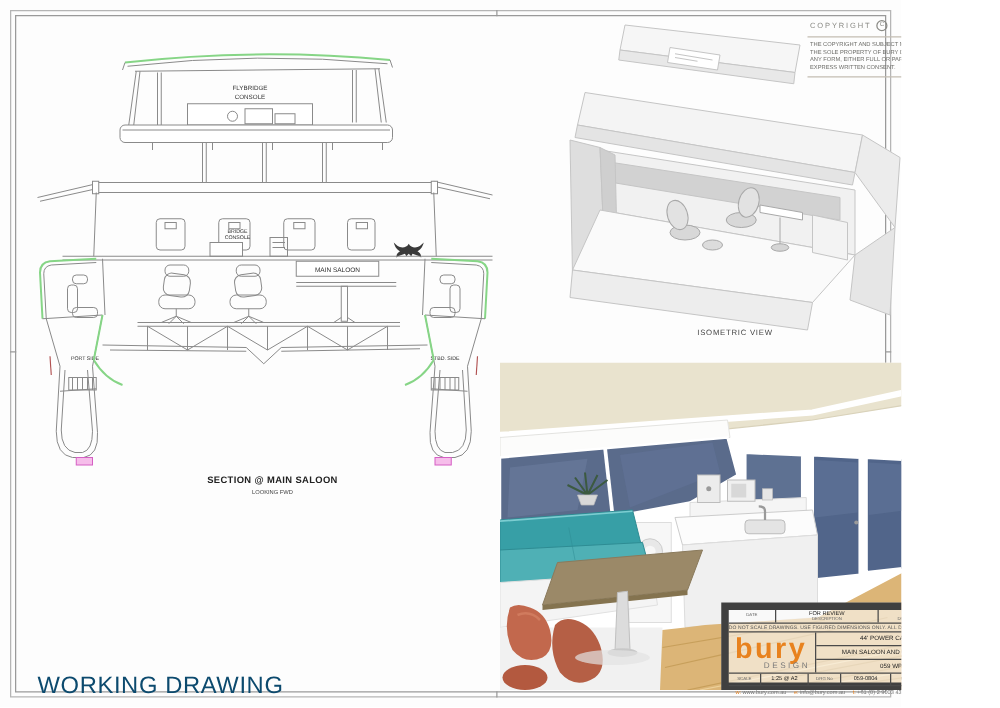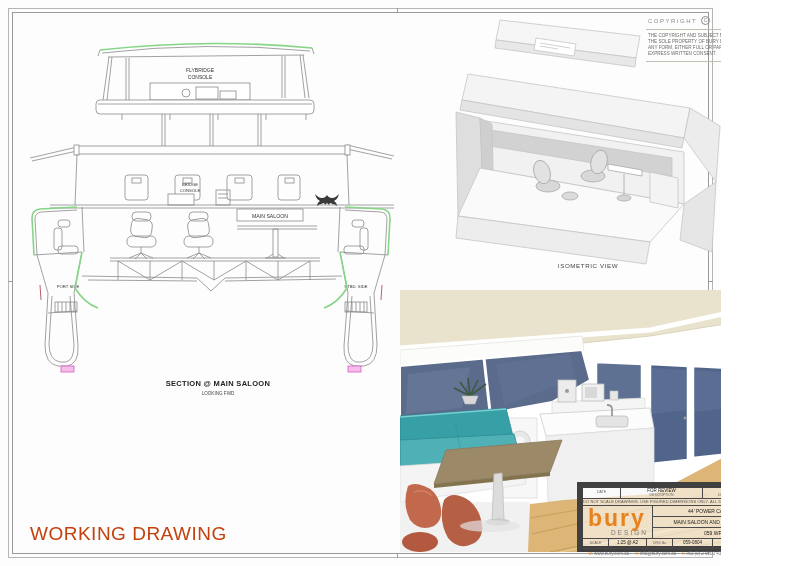--- a/index.html
+++ b/index.html
@@ -14,21 +14,21 @@
   .green{stroke:#86d586;stroke-width:1.6;fill:none;}
   .lbl{fill:#333;}
   
   .copyright{position:absolute;left:646px;top:14px;width:144px;color:#8a8a85;}
   .copyright .head{font-size:6px;letter-spacing:1.5px;display:flex;align-items:center;gap:4px;padding:2px 0 3px 2px;}
   .copyright .csym{display:inline-block;width:7px;height:7px;border:1px solid #8a8a85;border-radius:50%;
     font-size:5px;line-height:7px;text-align:center;letter-spacing:0;}
   .copyright .rule{border-top:1px solid #c4bdb2;margin:1px 0;}
   .copyright .body{font-size:4.6px;line-height:1.3;color:#6e6e6a;padding:2px 2px 3px 2px;text-align:left;}
   
-  .working{position:absolute;left:30px;top:523px;font-size:19px;letter-spacing:.5px;color:#c2410c;font-weight:400;}
+  .working{position:absolute;left:30px;top:538px;font-size:19px;letter-spacing:.5px;color:#0c4a6e;font-weight:400;}
   
   .tb{position:absolute;left:577px;top:482px;width:211px;height:70px;background:rgba(255,255,255,.58);
       border:6px solid #404040;color:#333;box-sizing:border-box;}
   .tb .row{display:flex;border-bottom:1px solid #4a4a4a;box-sizing:border-box;}
   .tb .cell{border-right:1px solid #4a4a4a;box-sizing:border-box;display:flex;flex-direction:column;
       align-items:center;justify-content:center;overflow:hidden;}
   .tb .cell:last-child{border-right:none;flex:1;}
   .tb .val{font-size:4.5px;color:#222;line-height:1.1;}
   .tb .lab{font-size:3.5px;color:#666;line-height:1.1;}
   .tb-rev{height:11px;}

